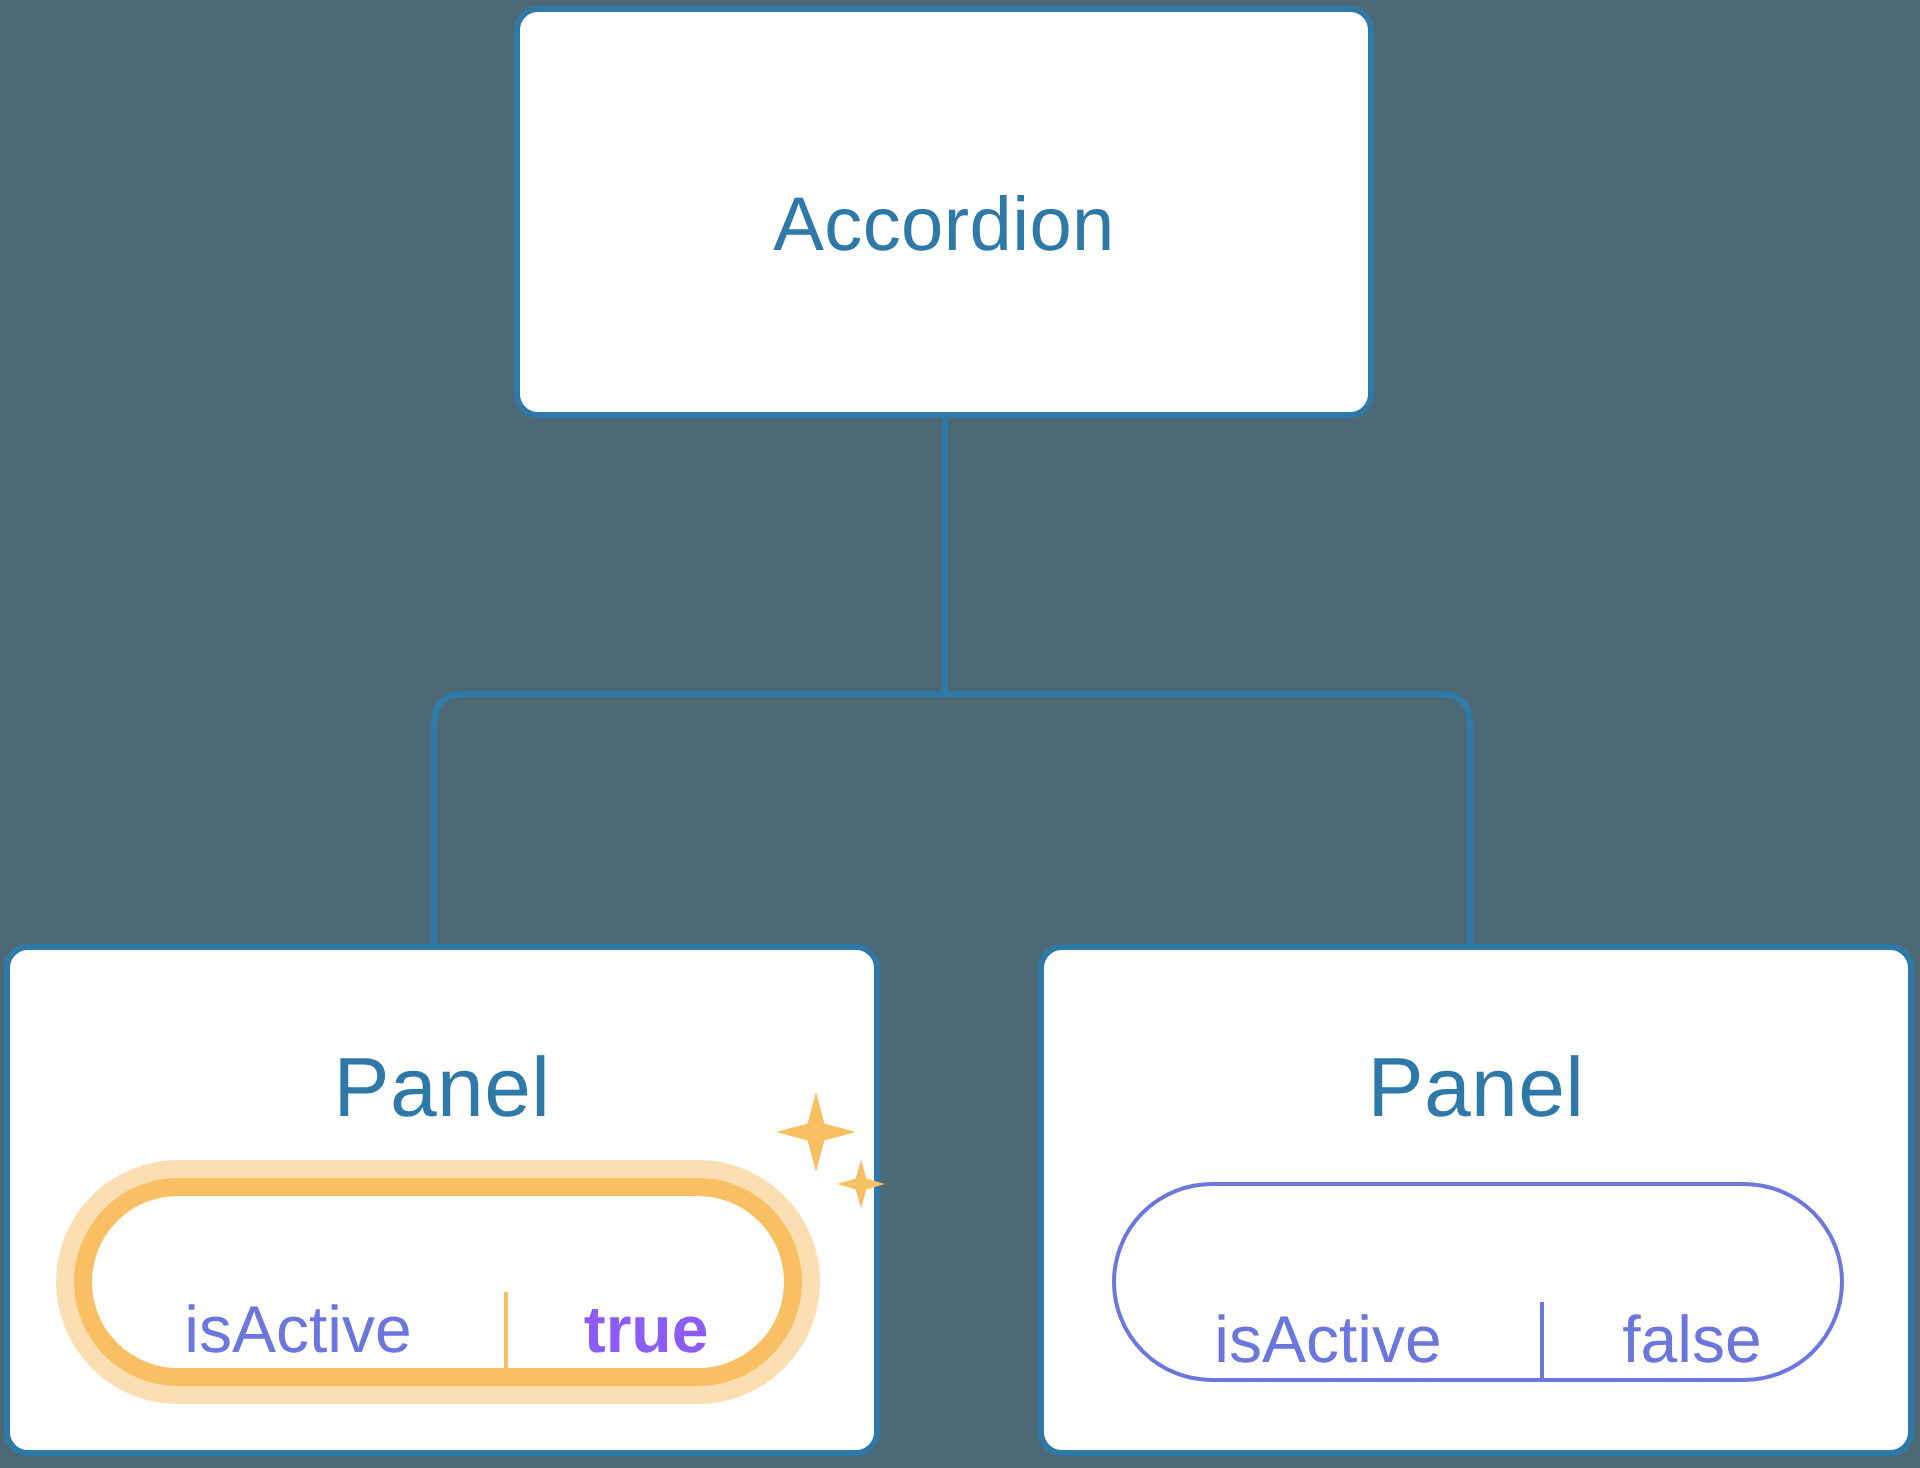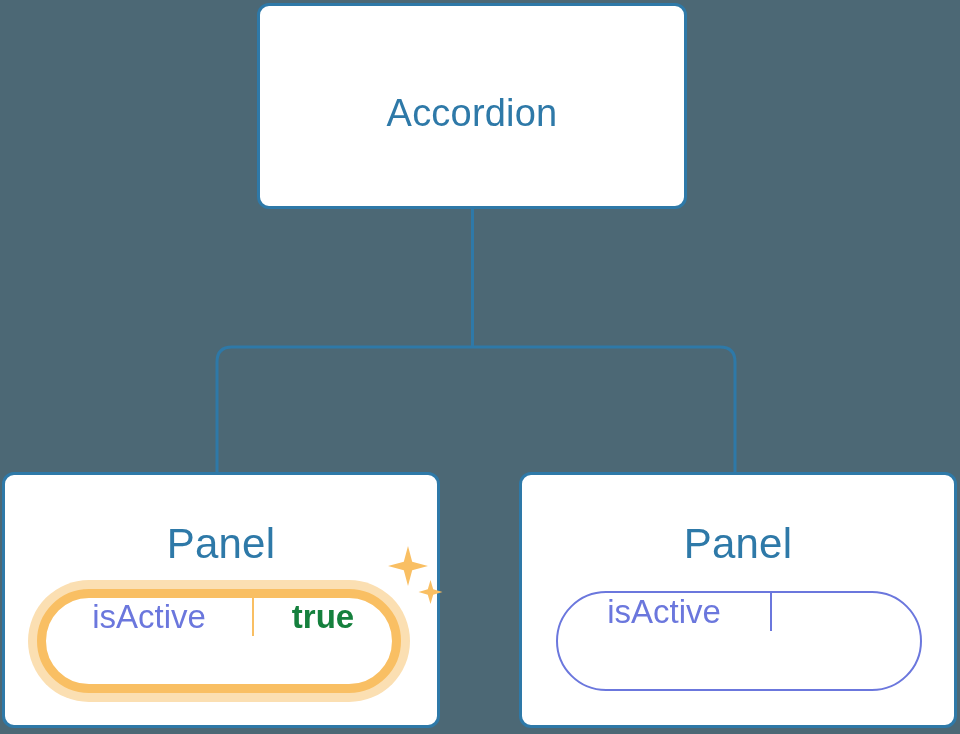--- a/index.html
+++ b/index.html
@@ -73,21 +73,21 @@
   }
   .card-panel-left .card-title,
   .card-panel-right .card-title {
     top: 45px;
     font-size: 42px;
     letter-spacing: 0.2px;
   }
   .pill {
     position: absolute;
     display: flex;
-    align-items: flex-start;
+    align-items: flex-end;
     box-sizing: border-box;
     border-radius: 999px;
     background: #ffffff;
     overflow: hidden;
   }
   .pill-cell {
     display: flex;
     align-items: center;
     justify-content: center;
     box-sizing: border-box;
@@ -137,21 +137,21 @@
     color: #6b77dd;
   }
   .pill-highlight .pill-key {
     width: 208px;
     border-right: 2px solid #f9bf63;
     font-weight: 400;
   }
   .pill-highlight .pill-val {
     flex: 1;
     font-weight: 700;
-    color: #15803d;
+    color: #8b5cf6;
   }
 
   
   .sparkles {
     position: absolute;
     left: 386px;
     top: 544px;
     width: 60px;
     height: 64px;
   }
@@ -190,15 +190,16 @@
       <path d="M44.5 36 L47.2 45.3 L56.5 48 L47.2 50.7 L44.5 60 L41.8 50.7 L32.5 48 L41.8 45.3 Z" fill="#f9bf63"></path>
     </svg>
   </div>
 
   <div class="card card-panel-right">
     <div class="card-title">Panel</div>
   </div>
 
   <div class="pill pill-plain">
     <div class="pill-cell pill-key">isActive</div>
+    <div class="pill-cell pill-val">false</div>
   </div>
 
 </div>
 
 </body></html>

